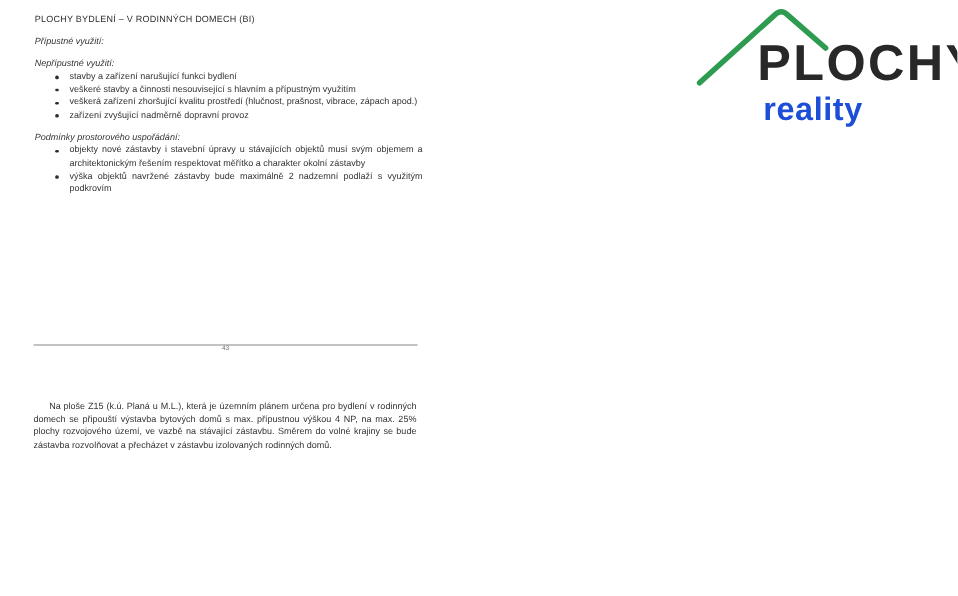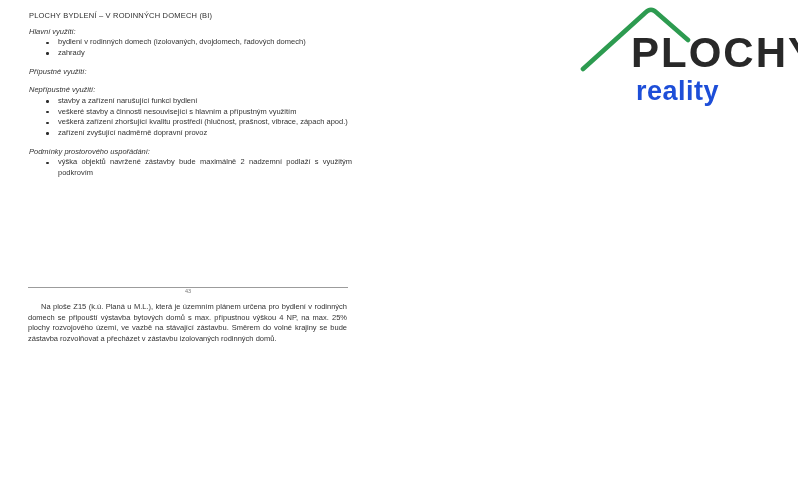--- a/index.html
+++ b/index.html
@@ -26,21 +26,21 @@
 
   
   .footer-rule { position:absolute; left:28px; top:287px; width:320px; height:1px; background:#9c9c9c; }
   .page-number {
     position:absolute; left:178px; top:288px; width:20px; text-align:center;
     font-size:5.5px; line-height:7px; color:#777777;
   }
 
   
   .closing {
-    position:absolute; left:28px; top:302px; width:319px;
+    position:absolute; left:28px; top:334px; width:319px;
     font-size:7.5px; line-height:10.7px; color:#333333;
     text-align:justify; text-indent:13px;
   }
 
   
   .logo { position:absolute; left:580px; top:0; width:216px; height:106px; }
   .logo svg { position:absolute; left:0; top:0; }
   .brand {
     position:absolute; left:51px; top:32px;
     font-size:42px; line-height:42px; font-weight:bold;
@@ -53,45 +53,39 @@
   }
 </style>
 </head>
 <body>
 
 <div class="canvas">
 
   <div class="doc">
     <div class="doc-title">PLOCHY BYDLENÍ – V RODINNÝCH DOMECH (BI)</div>
 
-    <div class="section first">
-      <div class="heading">Hlavní využití:</div>
-      <ul class="bullets">
-        <li>bydlení v rodinných domech (izolovaných, dvojdomech, řadových domech)</li>
-        <li>zahrady</li>
-      </ul>
-    </div>
 
     <div class="section">
       <div class="heading">Přípustné využití:</div>
     </div>
 
     <div class="section">
       <div class="heading">Nepřípustné využití:</div>
       <ul class="bullets">
         <li>stavby a zařízení narušující funkci bydlení</li>
         <li>veškeré stavby a činnosti nesouvisející s hlavním a přípustným využitím</li>
         <li>veškerá zařízení zhoršující kvalitu prostředí (hlučnost, prašnost, vibrace, zápach apod.)</li>
         <li>zařízení zvyšující nadměrně dopravní provoz</li>
       </ul>
     </div>
 
     <div class="section">
       <div class="heading">Podmínky prostorového uspořádání:</div>
       <ul class="bullets">
+        <li>objekty nové zástavby i stavební úpravy u stávajících objektů musí svým objemem a architektonickým řešením respektovat měřítko a charakter okolní zástavby</li>
         <li>výška objektů navržené zástavby bude maximálně 2 nadzemní podlaží s využitým podkrovím</li>
       </ul>
     </div>
   </div>
 
   <div class="footer-rule"></div>
   <div class="page-number">43</div>
 
   <div class="closing">Na ploše Z15 (k.ú. Planá u M.L.), která je územním plánem určena pro bydlení v rodinných domech se připouští výstavba bytových domů s max. přípustnou výškou 4 NP, na max. 25% plochy rozvojového území, ve vazbě na stávající zástavbu. Směrem do volné krajiny se bude zástavba rozvolňovat a přecházet v zástavbu izolovaných rodinných domů.</div>
 

